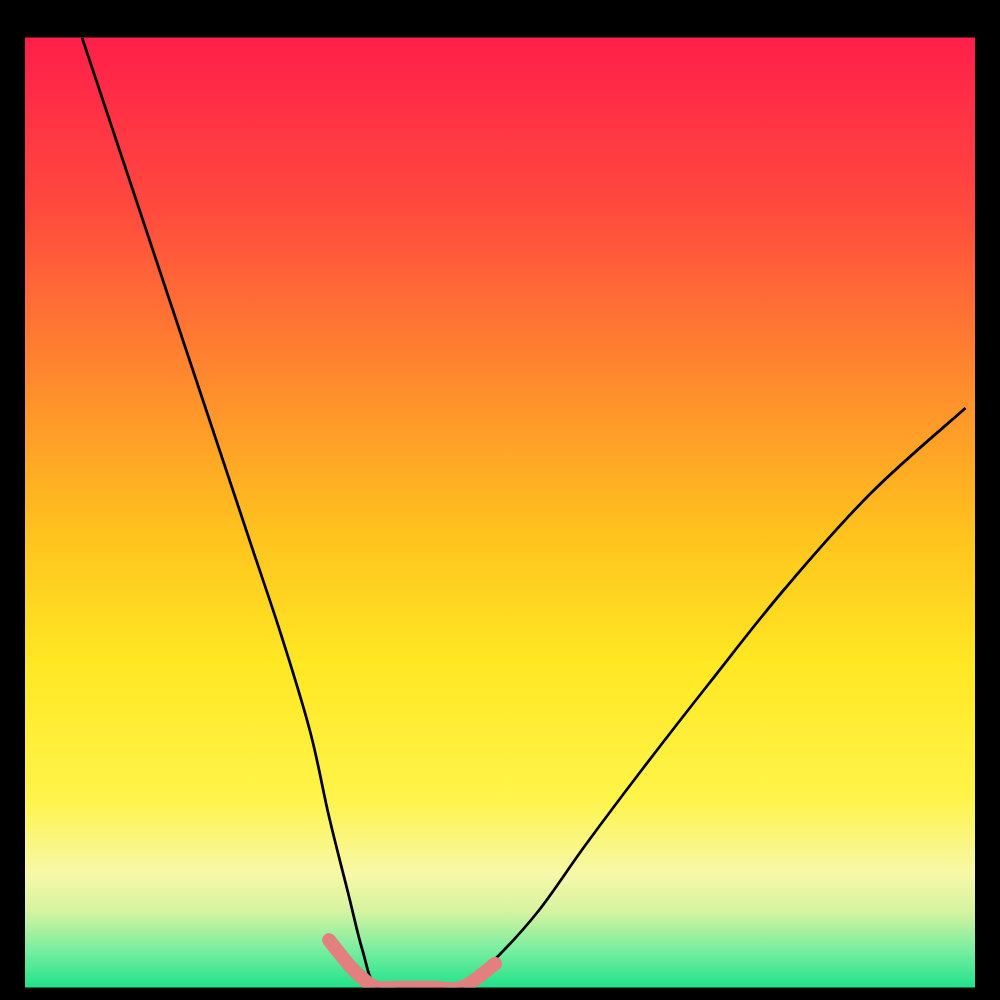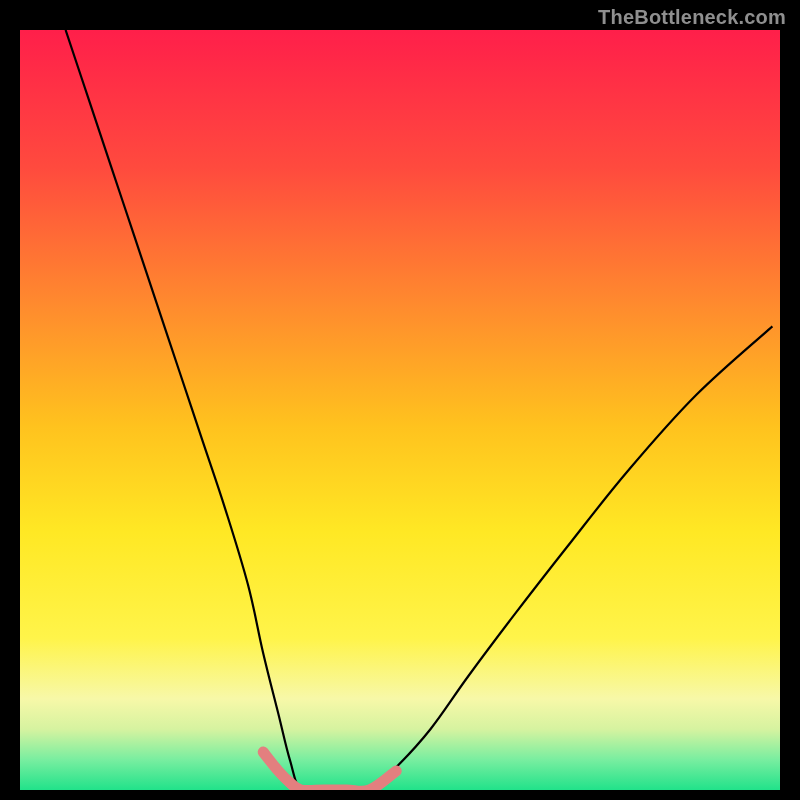--- a/index.html
+++ b/index.html
@@ -55,14 +55,13 @@
     </defs>
 
     <rect x="20" y="30" width="760" height="760" fill="url(#bg-grad)"></rect>
 
     <g id="series-group" clip-path="url(#plot-clip)">
         <path d="M 65.6 30 C 69.704 42.312, 80.192 73.77599999999997, 88.39999999999999 98.39999999999998 C 96.60799999999999 123.02399999999999, 102.992 142.17600000000004, 111.2 166.80000000000004 C 119.408 191.42400000000004, 125.792 210.57600000000002, 134 235.20000000000002 C 142.208 259.824, 148.59199999999998 278.976, 156.79999999999998 303.59999999999997 C 165.00799999999998 328.22399999999993, 171.392 347.3759999999999, 179.6 371.99999999999994 C 187.808 396.62399999999997, 194.192 415.776, 202.4 440.40000000000003 C 210.608 465.02400000000006, 216.99200000000002 482.80800000000005, 225.20000000000002 508.8 C 233.40800000000002 534.792, 241.16 558.808, 248 584.8 C 254.84 610.7919999999999, 257.72800000000007 629.9440000000001, 263.20000000000005 653.2 C 268.672 676.456, 273.612 694.848, 278.40000000000003 714 C 283.18800000000005 733.152, 285.696 745.9200000000001, 289.8 759.6 C 293.904 773.28, 295.044 784.528, 301.2 790 C 307.356 795.472, 315.792 790, 324 790 C 332.208 790, 338.592 790, 346.8 790 C 355.00800000000004 790, 360.708 794.104, 369.6 790 C 378.492 785.896, 385.256 778.1439999999999, 396.2 767.1999999999999 C 407.144 756.256, 417.40400000000005 745.616, 430.40000000000003 729.2 C 443.396 712.7840000000001, 453.352 696.52, 468.4 676 C 483.448 655.48, 496.216 638.456, 514 615.2 C 531.784 591.9440000000001, 546.68 572.7919999999999, 567.1999999999999 546.8 C 587.7199999999999 520.808, 604.744 498.1600000000001, 628 470.80000000000007 C 651.256 443.44000000000005, 670.408 420.79200000000003, 696.4 394.8 C 722.3919999999999 368.808, 758.72 338.71200000000005, 772.4 326.40000000000003" fill="none" stroke="#000000" stroke-width="2.2" stroke-linecap="butt" stroke-linejoin="round"></path>
         <path d="M 263.20000000000005 752 C 265.93600000000004 755.42, 273.612 765.528, 278.40000000000003 771 C 283.18800000000005 776.472, 285.696 778.98, 289.8 782.4 C 293.904 785.8199999999999, 295.044 788.632, 301.2 790 C 307.356 791.368, 315.792 790, 324 790 C 332.208 790, 338.592 790, 346.8 790 C 355.00800000000004 790, 360.708 793.42, 369.6 790 C 378.492 786.58, 391.412 774.42, 396.2 771" fill="none" stroke="#e37f7f" stroke-width="11" stroke-linecap="round" stroke-linejoin="round"></path>
       </g>
   </svg>
 
-  <div class="watermark">TheBottleneck.com</div>
 </div>
 
 </body></html>

